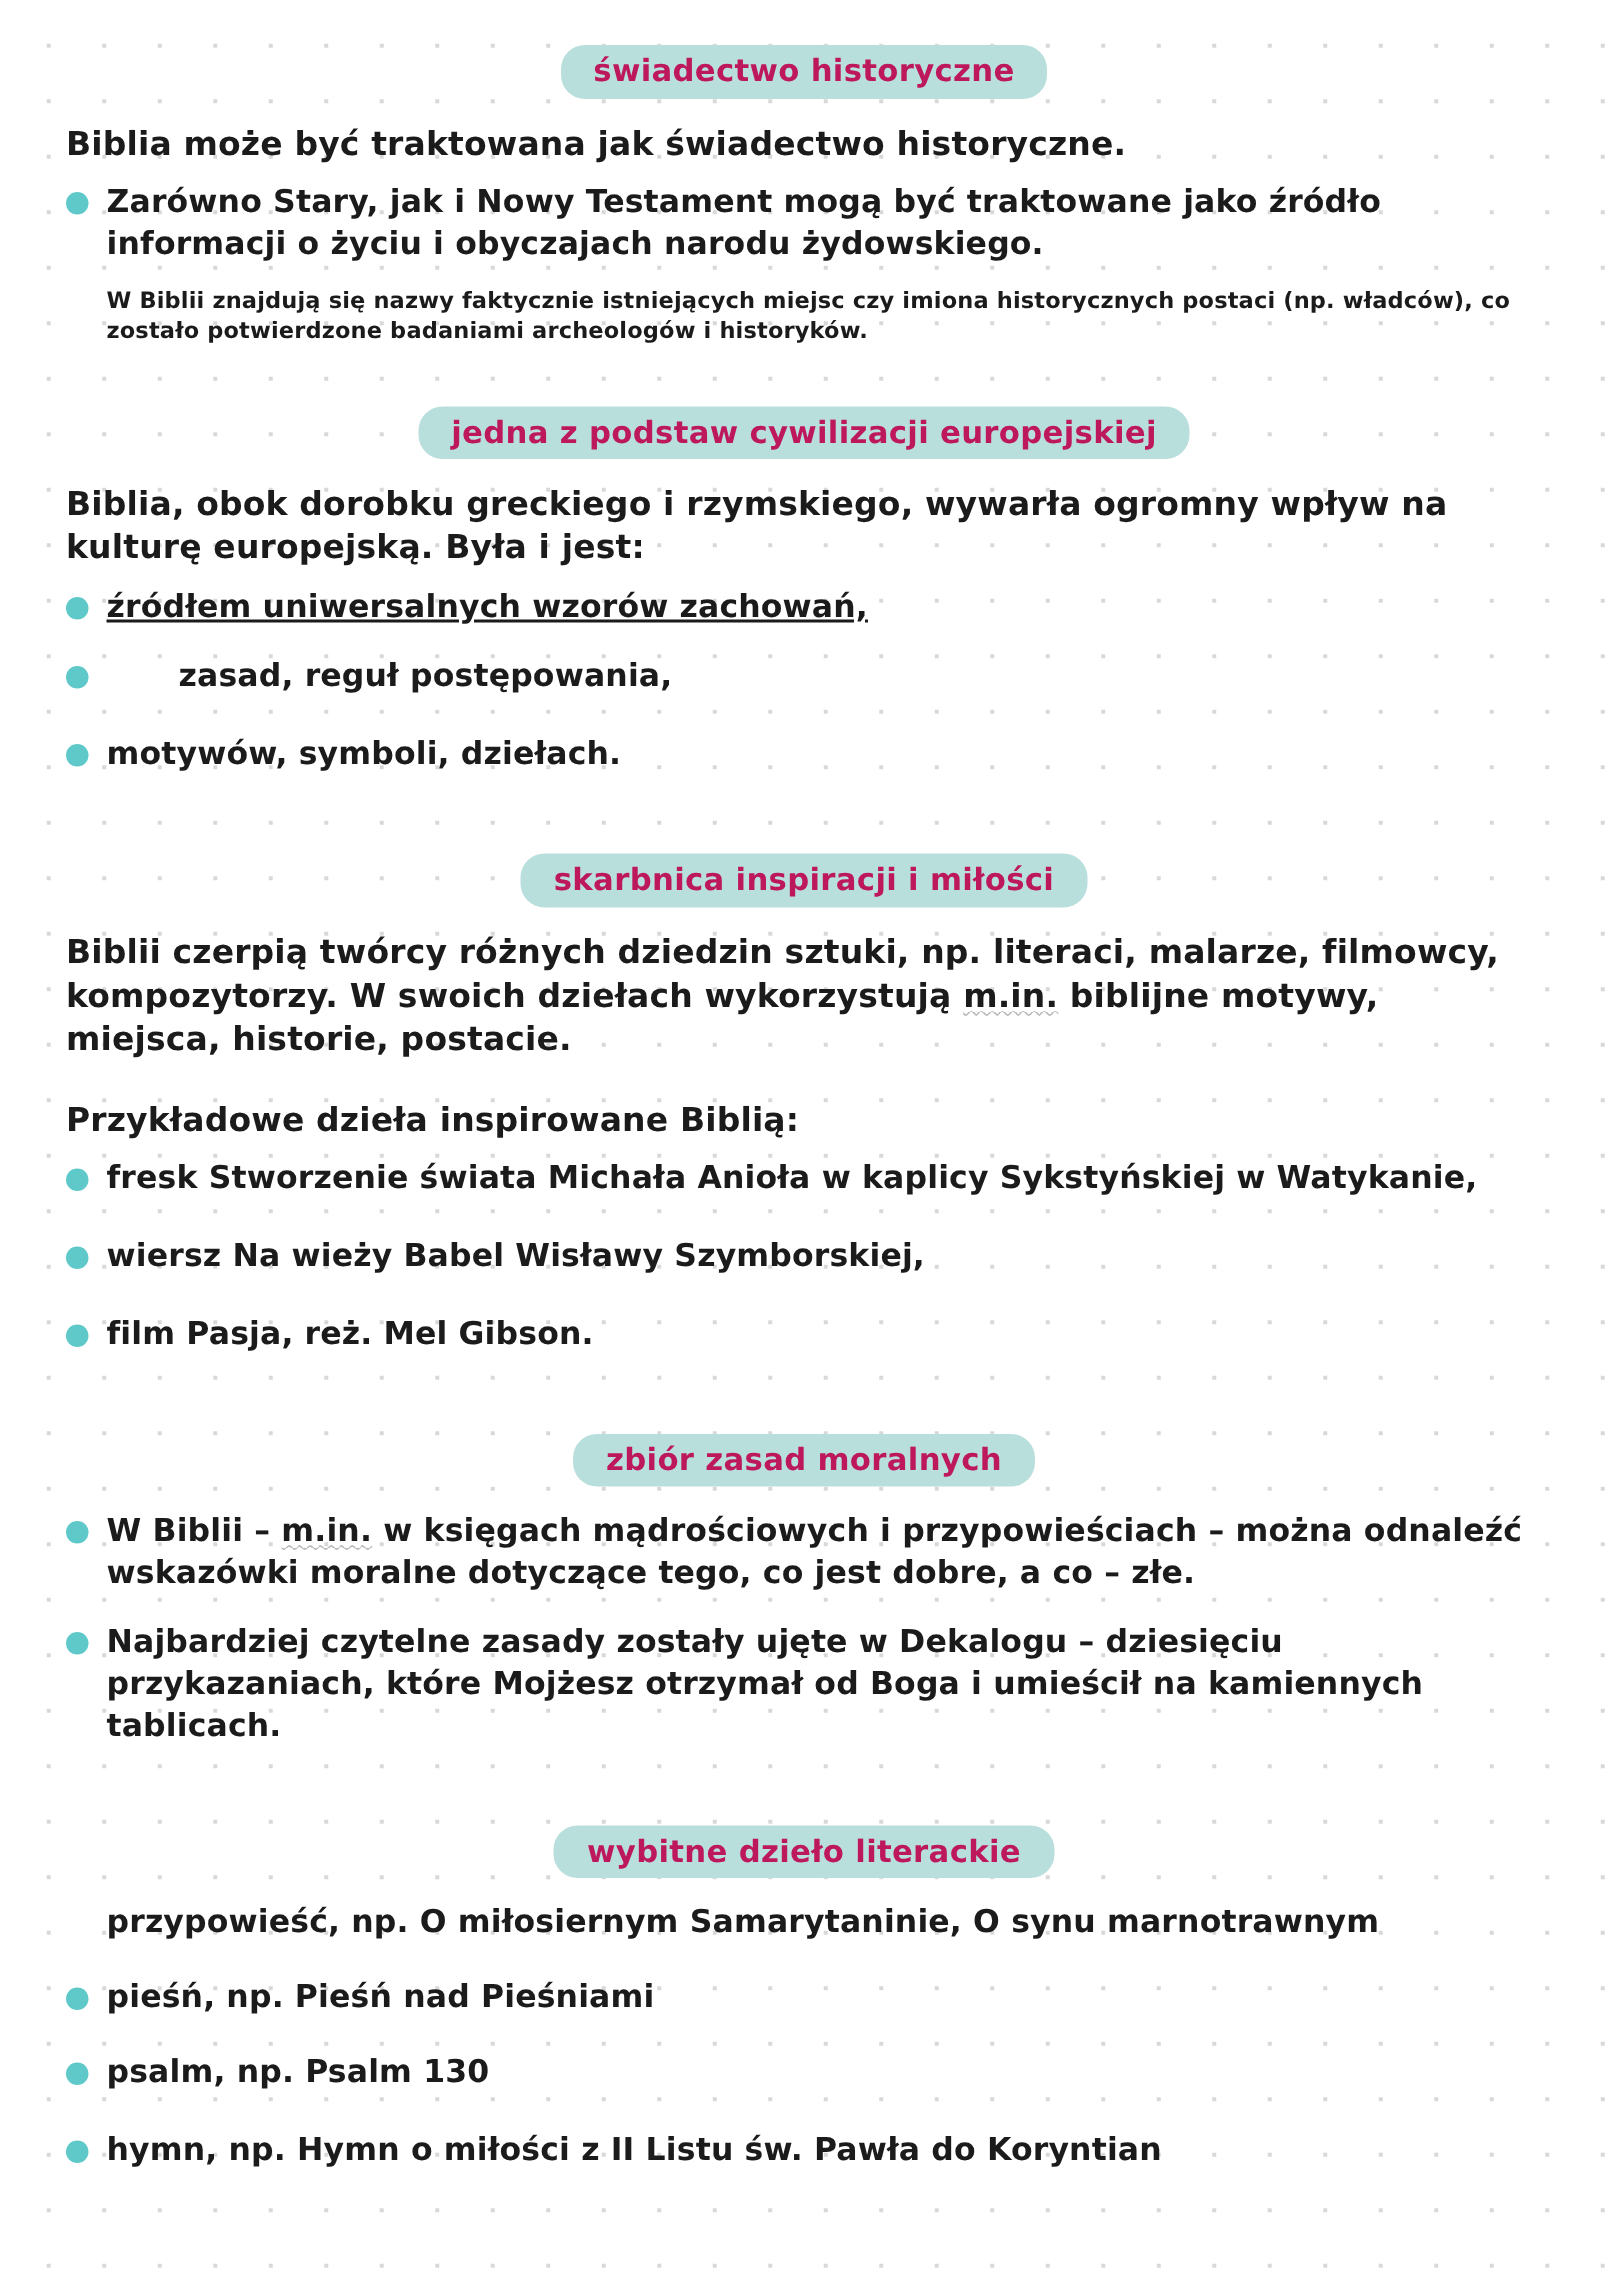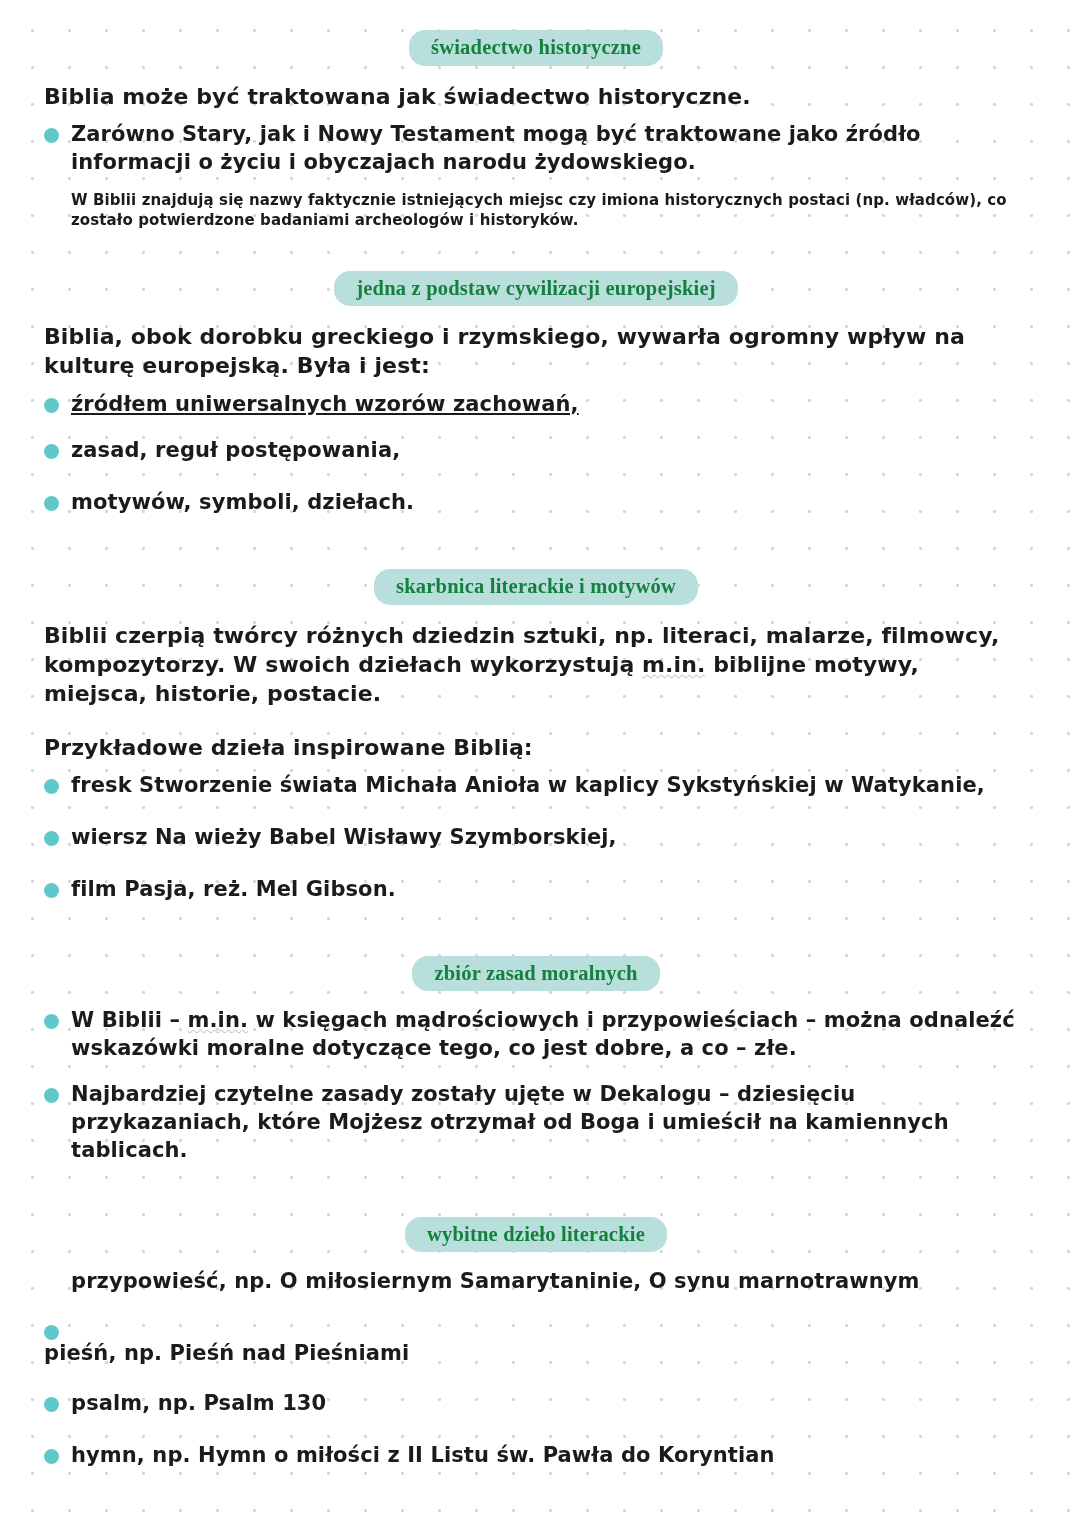--- a/index.html
+++ b/index.html
@@ -38,29 +38,28 @@
     margin-bottom: 4px;
   }
 
   .heading-row {
     display: flex;
     justify-content: center;
     margin-bottom: 16px;
   }
   .heading-pill {
     background: #b9dfdd;
-    color: #15803d;
+    color: #be185d;
     border-radius: 16px;
     padding: 6px 22px 7px 22px;
     font-size: 20.5px;
     font-weight: 700;
     letter-spacing: 0.2px;
     line-height: 1.1;
     white-space: nowrap;
-    font-family: Liberation Serif, serif;
   }
 
   .para {
     font-size: 22px;
     font-weight: 600;
     line-height: 1.33;
     margin: 0 0 10px 0;
     letter-spacing: 0.1px;
   }
 
@@ -139,36 +138,36 @@
   <section class="section">
     <div class="heading-row">
       <div class="heading-pill">jedna z podstaw cywilizacji europejskiej</div>
     </div>
     <p class="para">Biblia, obok dorobku greckiego i rzymskiego, wywarła ogromny wpływ na kulturę europejską. Była i jest:</p>
     <ul class="bullet-list">
       <li class="bullet-item" style="margin-bottom:19px;text-decoration:underline;">
         <span class="bullet-dot"></span>
         <span class="bullet-text">źródłem uniwersalnych wzorów zachowań,</span>
       </li>
-      <li class="bullet-item" style="margin-bottom:24px;">
+      <li class="bullet-item" style="margin-bottom:24px;gap:48px;">
         <span class="bullet-dot"></span>
         <span class="bullet-text">zasad, reguł postępowania,</span>
       </li>
       <li class="bullet-item">
         <span class="bullet-dot"></span>
         <span class="bullet-text">motywów, symboli, dziełach.</span>
       </li>
     </ul>
   </section>
 
   <div class="spacer-lg"></div>
 
   <section class="section">
     <div class="heading-row">
-      <div class="heading-pill">skarbnica literackie i motywów</div>
+      <div class="heading-pill">skarbnica inspiracji i miłości</div>
     </div>
     <p class="para">
       <span>Biblii czerpią twórcy różnych dziedzin sztuki, np. literaci, malarze, filmowcy, kompozytorzy. W swoich dziełach wykorzystują </span><span class="squiggle">m.in.</span><span> biblijne motywy, miejsca, historie, postacie.</span>
     </p>
     <div class="spacer-sm"></div>
     <p class="para">Przykładowe dzieła inspirowane Biblią:</p>
     <ul class="bullet-list">
       <li class="bullet-item" style="margin-bottom:24px;">
         <span class="bullet-dot"></span>
         <span class="bullet-text">fresk Stworzenie świata Michała Anioła w kaplicy Sykstyńskiej w Watykanie,</span>
@@ -206,21 +205,21 @@
 
   <section class="section">
     <div class="heading-row">
       <div class="heading-pill">wybitne dzieło literackie</div>
     </div>
     <ul class="bullet-list">
       <li class="bullet-item" style="margin-bottom:22px;">
         <span class="bullet-dot hidden"></span>
         <span class="bullet-text">przypowieść, np. O miłosiernym Samarytaninie, O synu marnotrawnym</span>
       </li>
-      <li class="bullet-item" style="margin-bottom:22px;flex-direction:column;">
+      <li class="bullet-item" style="margin-bottom:22px;">
         <span class="bullet-dot"></span>
         <span class="bullet-text">pieśń, np. Pieśń nad Pieśniami</span>
       </li>
       <li class="bullet-item" style="margin-bottom:24px;">
         <span class="bullet-dot"></span>
         <span class="bullet-text">psalm, np. Psalm 130</span>
       </li>
       <li class="bullet-item">
         <span class="bullet-dot"></span>
         <span class="bullet-text">hymn, np. Hymn o miłości z II Listu św. Pawła do Koryntian</span>

